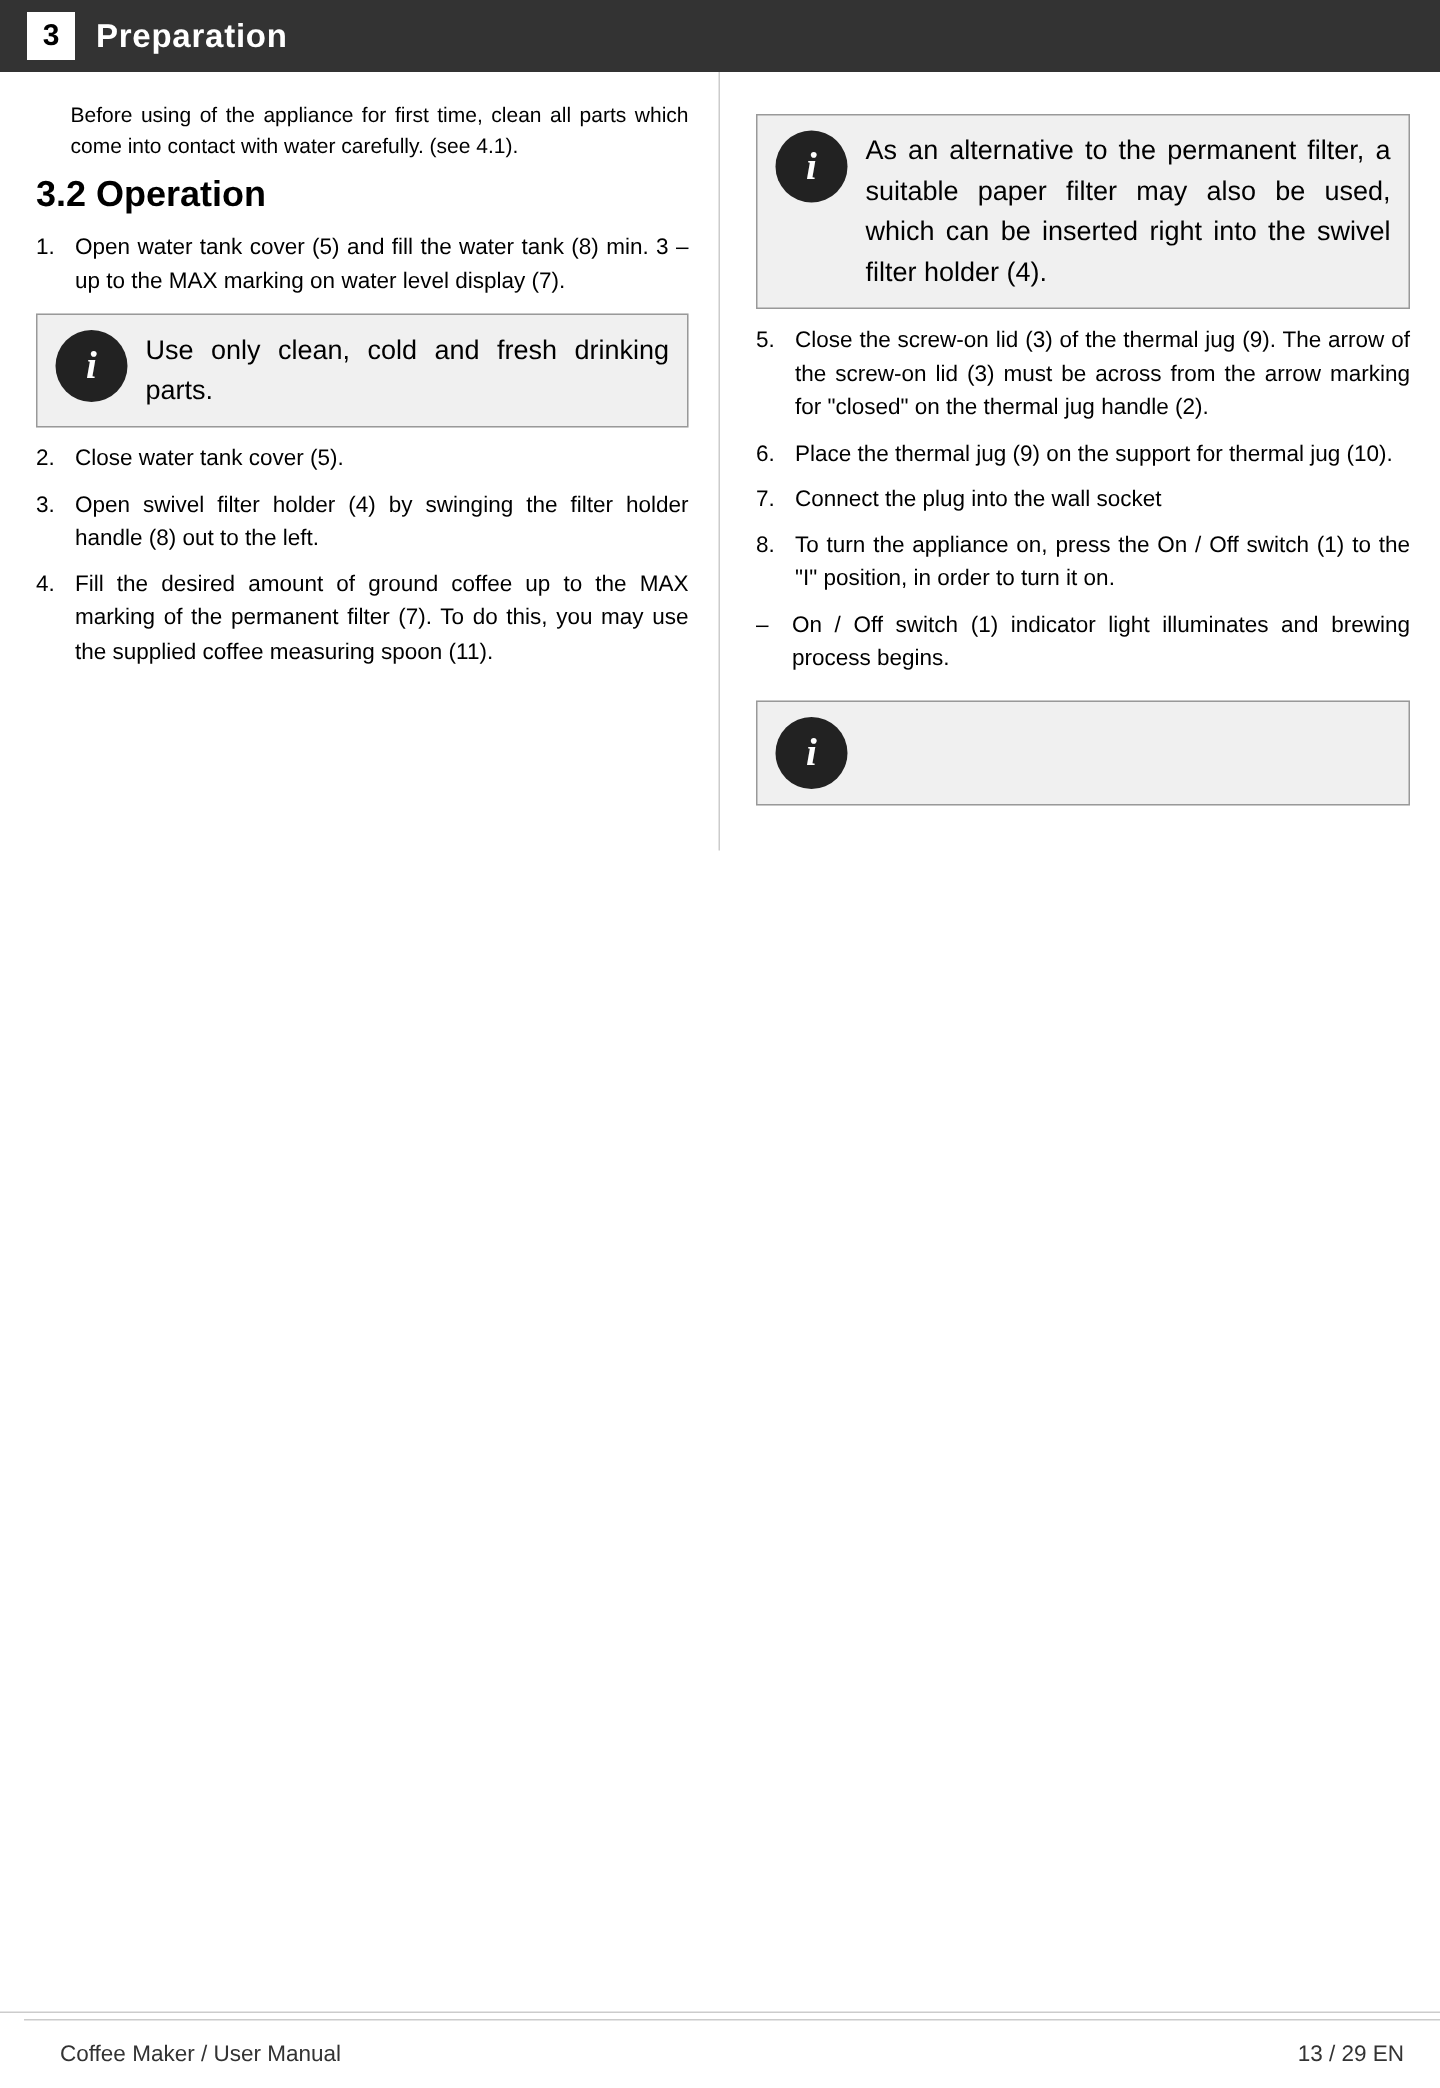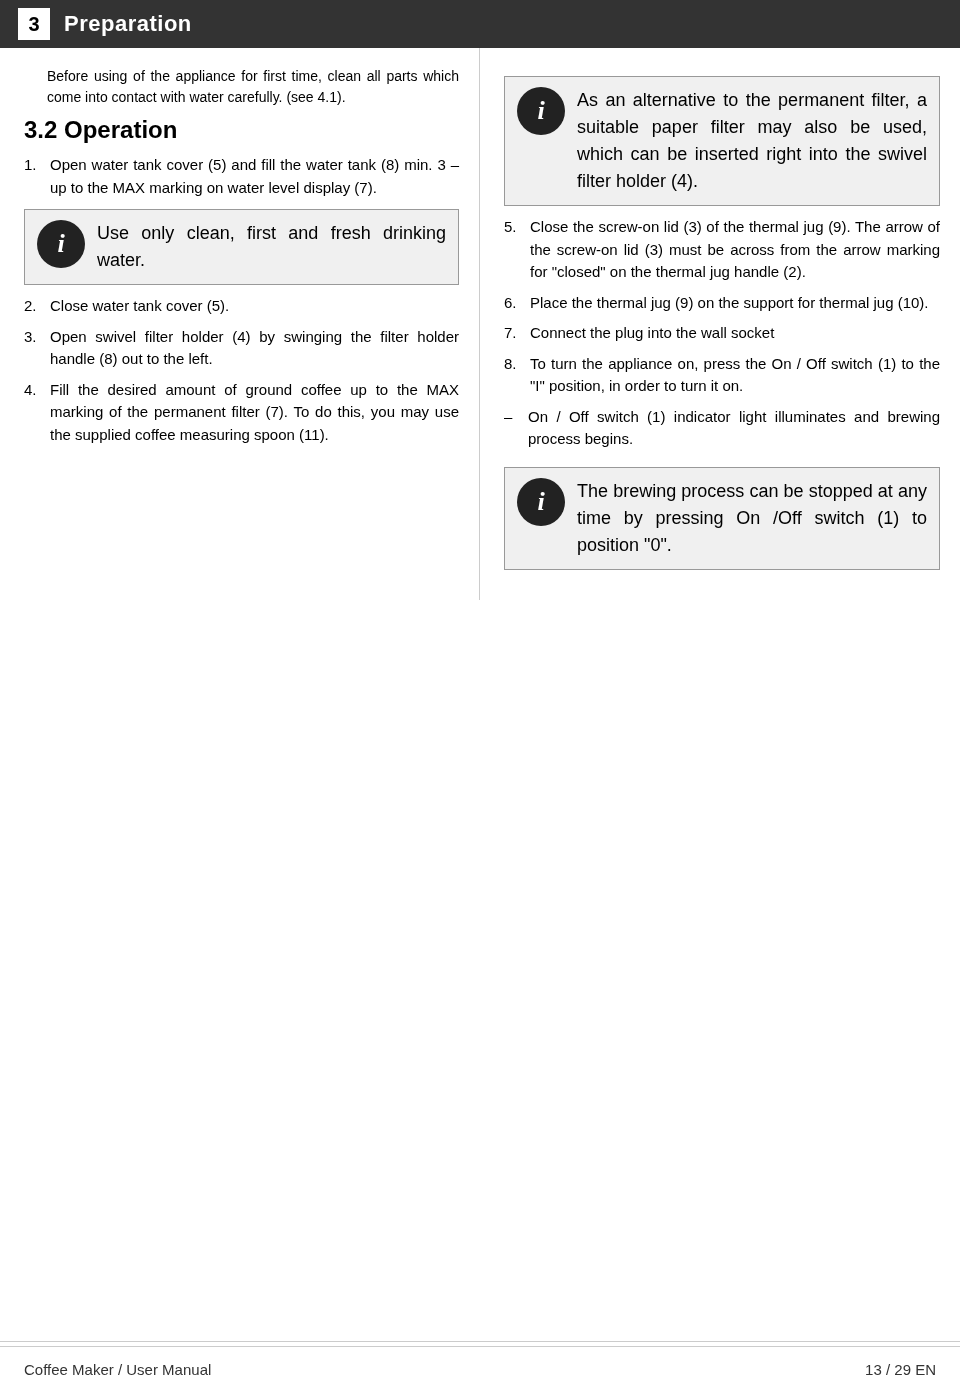--- a/index.html
+++ b/index.html
@@ -128,21 +128,21 @@
 
     .divider-line {
       border: none;
       border-top: 1px solid #ccc;
       margin: 0;
     }
 
     .footer {
       position: absolute;
       bottom: 0;
-      left: 0;
+      left: 16px;
       right: 0;
       border-top: 1px solid #ccc;
       display: flex;
       justify-content: space-between;
       align-items: center;
       padding: 14px 24px;
       background: #fff;
     }
 
     .footer-left {
@@ -190,21 +190,21 @@
 
     <div class="section-heading-2">3.2 Operation</div>
 
     <div class="numbered-item">
       <span class="num-label">1.</span>
       <span class="num-body">Open water tank cover (5) and fill the water tank (8) min. 3 – up to the MAX marking on water level display (7).</span>
     </div>
 
     <div class="info-box">
       <div class="info-icon">i</div>
-      <div class="info-text">Use only clean, first and fresh drinking water.</div>
+      <div class="info-text">Use only clean, cold and fresh drinking parts.</div>
     </div>
 
     <div class="numbered-item">
       <span class="num-label">2.</span>
       <span class="num-body">Close water tank cover (5).</span>
     </div>
 
     <div class="numbered-item">
       <span class="num-label">3.</span>
       <span class="num-body">Open swivel filter holder (4) by swinging the filter holder handle (8) out to the left.</span>
@@ -244,21 +244,20 @@
       <span class="num-body">To turn the appliance on, press the On / Off switch (1) to the "I" position, in order to turn it on.</span>
     </div>
 
     <div class="dash-item">
       <span class="dash-label">–</span>
       <span class="dash-body">On / Off switch (1) indicator light illuminates and brewing process begins.</span>
     </div>
 
     <div class="info-box" style="margin-top: 16px;">
       <div class="info-icon">i</div>
-      <div class="info-text">The brewing process can be stopped at any time by pressing On /Off switch (1) to position "0".</div>
     </div>
 
   </div>
 </div>
 
 <hr class="divider-line" style="position:absolute; bottom:50px; left:0; right:0; width:100%;">
 
 <div class="footer">
   <div class="footer-left">Coffee Maker / User Manual</div>
   <div class="footer-right">13 / 29  EN</div>

